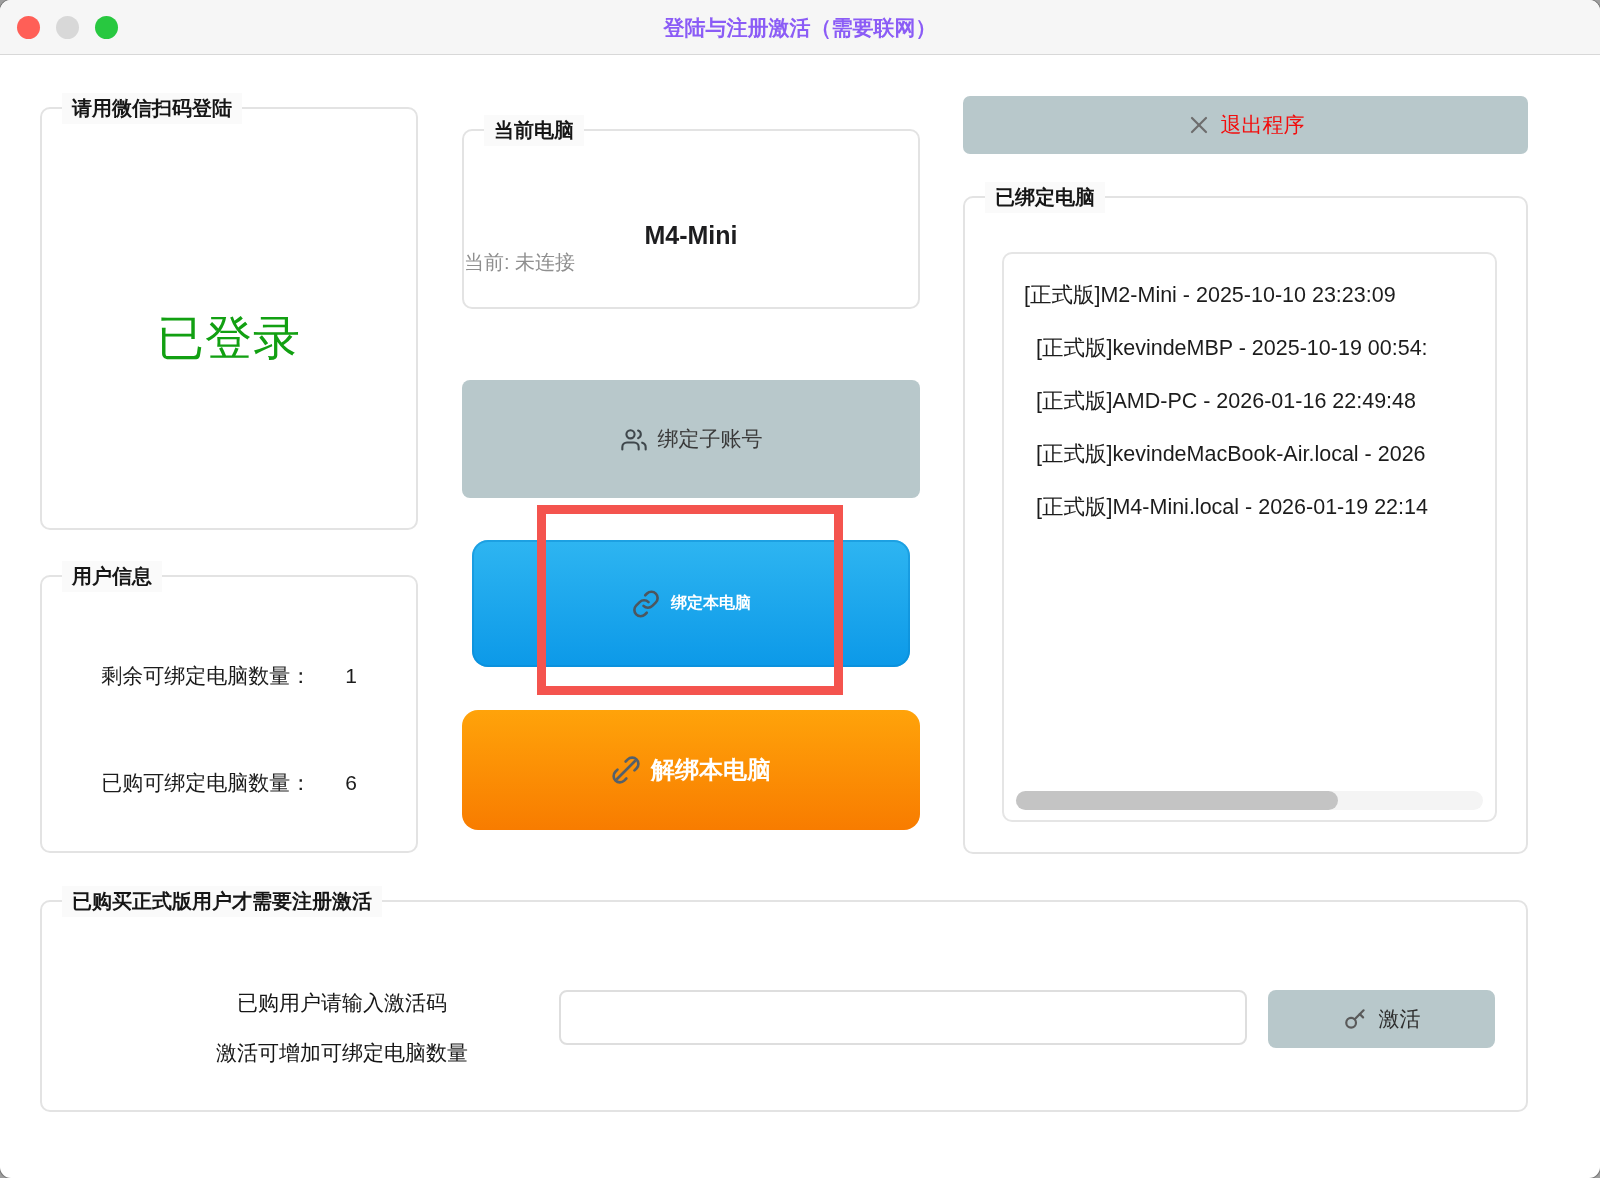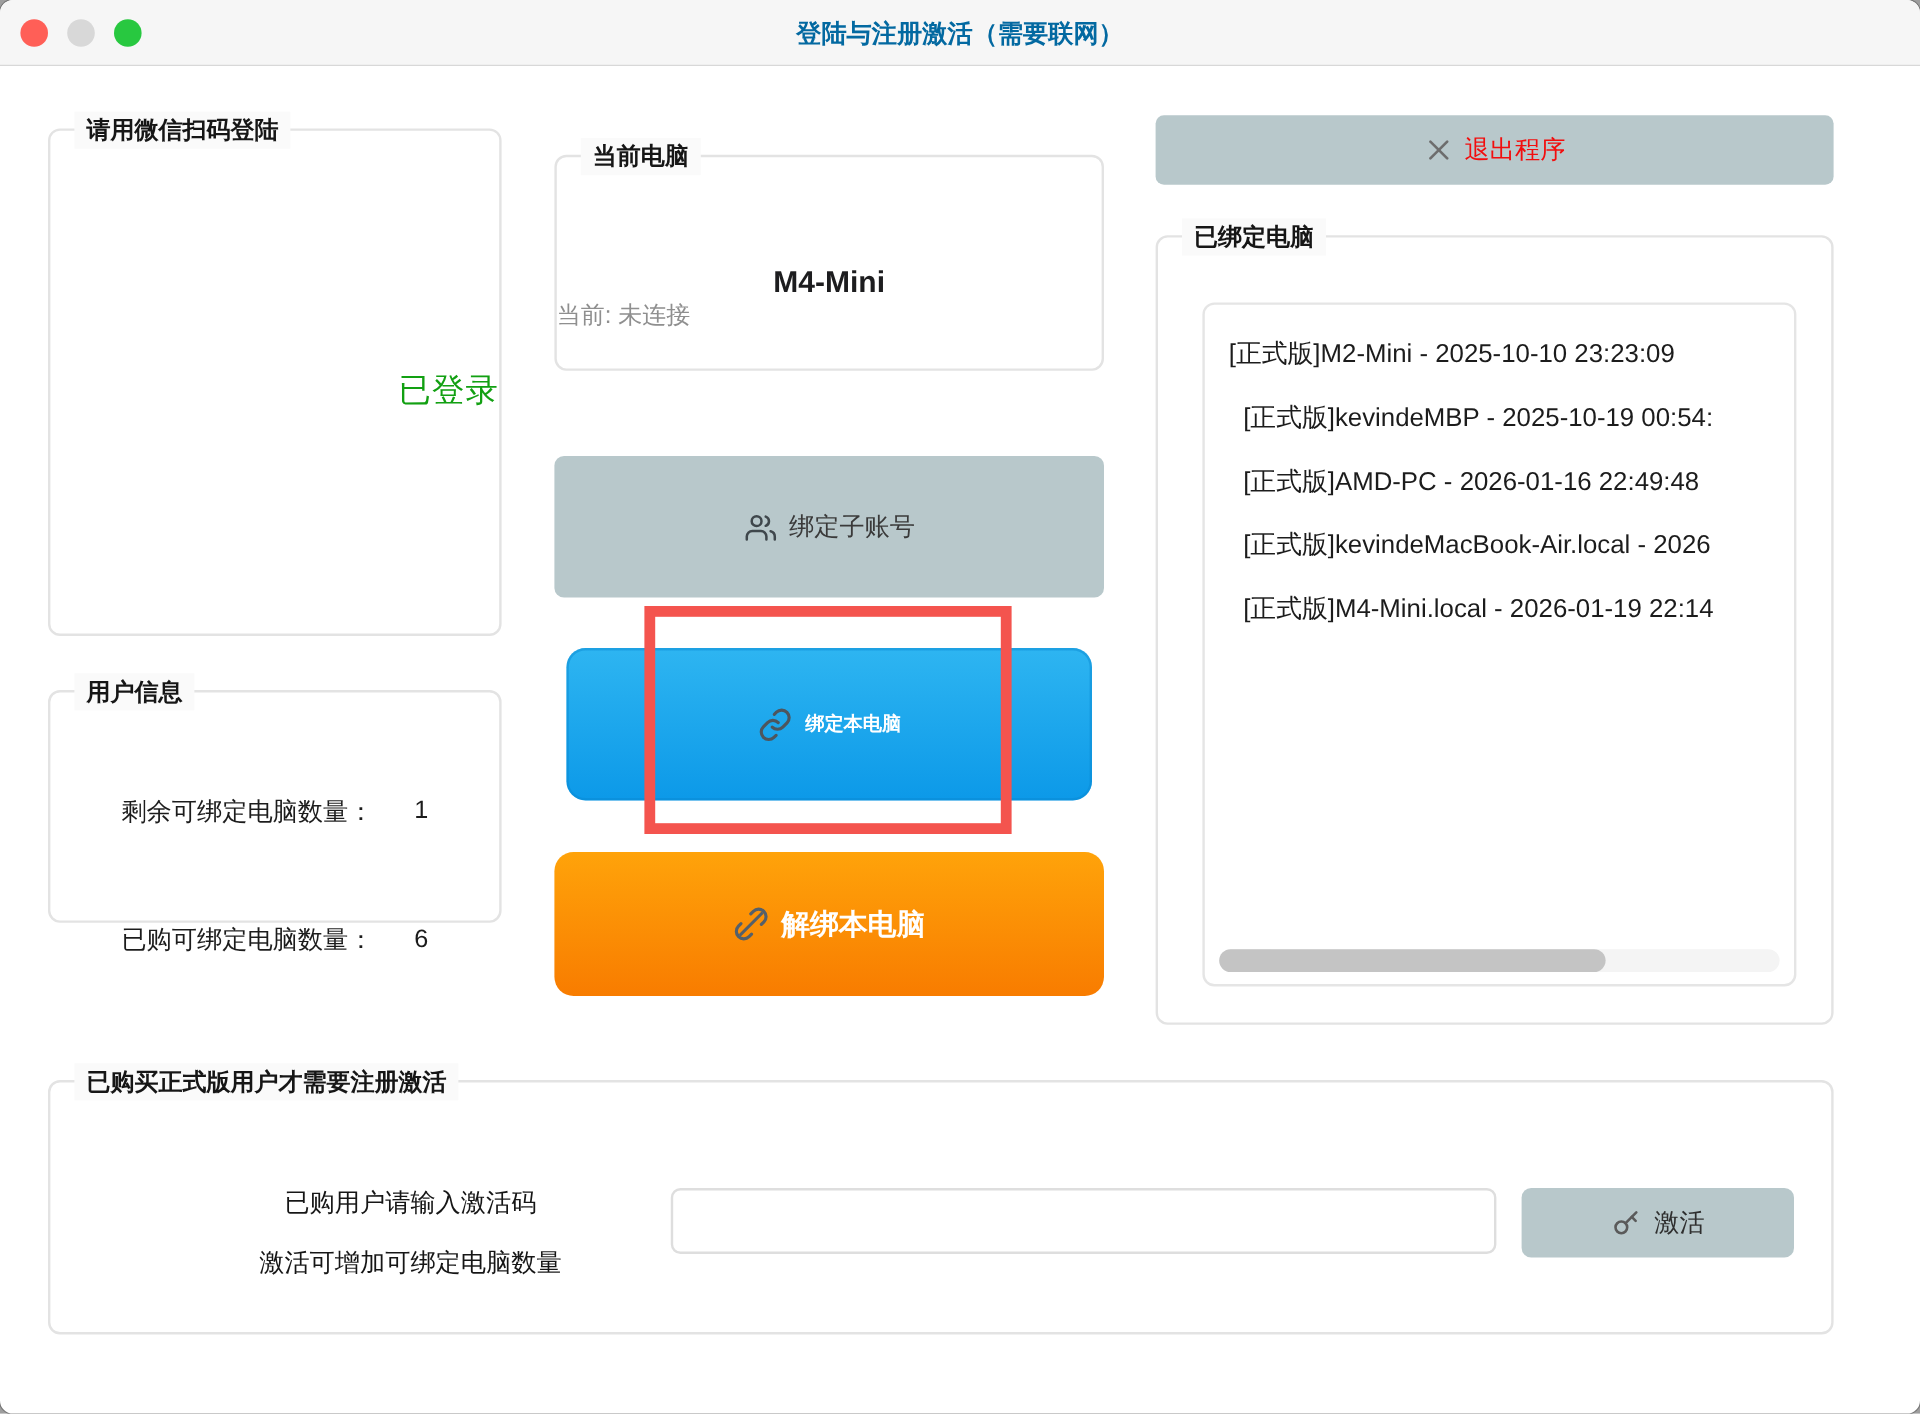--- a/index.html
+++ b/index.html
@@ -15,44 +15,44 @@
     box-shadow:0 0 0 1px rgba(0,0,0,.25);
   }
   
   .titlebar {
     position:absolute; left:0; top:0; right:0; height:55px;
     background:#f6f6f6; border-bottom:1px solid #d8d8d8;
   }
   .titlebar .title {
     position:absolute; left:0; right:0; top:0; height:55px;
     display:flex; align-items:center; justify-content:center;
-    font-size:21px; font-weight:bold; color:#0369a1;
+    font-size:21px; font-weight:bold; color:#8b5cf6;
   }
   .light { position:absolute; top:16px; width:23px; height:23px; border-radius:50%; }
   .light.close { left:17px;  background:#ff5f57; }
   .light.min   { left:56px;  background:#d8d8d8; }
   .light.zoom  { left:95px;  background:#28c840; }
 
   
   .groupbox {
     position:absolute; border:2px solid #e3e3e3; border-radius:10px; background:#fff;
   }
   .groupbox > .gb-label {
     position:absolute; top:-16px; left:20px;
     background:#fafafa; padding:2px 10px;
     font-size:20px; font-weight:bold; color:#161616; white-space:nowrap;
   }
 
   
   .box-login { left:40px; top:107px; width:378px; height:423px; }
   .login-status {
-    position:absolute; left:0; right:0; top:198px; text-align:right;
-    font-size:27px; color:#12a012; letter-spacing:1px;
-  }
-  .box-user { left:40px; top:575px; width:378px; height:194px; }
+    position:absolute; left:0; right:0; top:198px; text-align:center;
+    font-size:47px; color:#12a012; letter-spacing:1px;
+  }
+  .box-user { left:40px; top:575px; width:378px; height:278px; }
   .user-row {
     position:absolute; left:0; right:0; display:flex; justify-content:center;
     align-items:center; gap:34px; font-size:21px;
   }
   .user-row.r1 { top:85px; }
   .user-row.r2 { top:192px; }
 
   
   .box-current { left:462px; top:129px; width:458px; height:180px; }
   .current-name {

